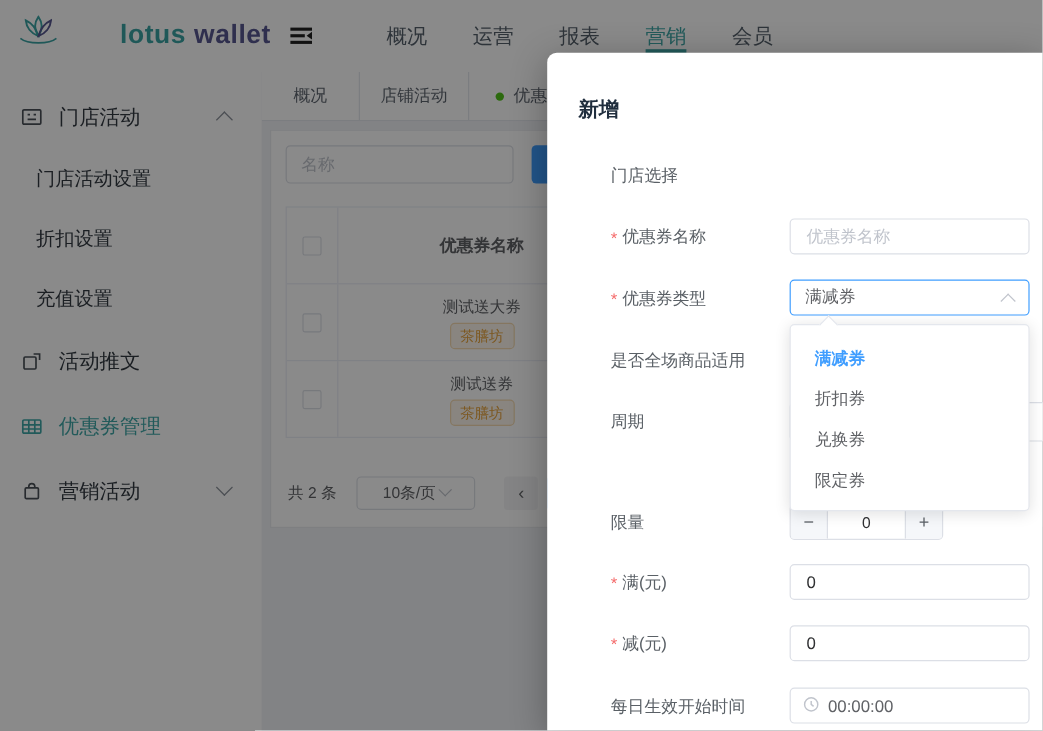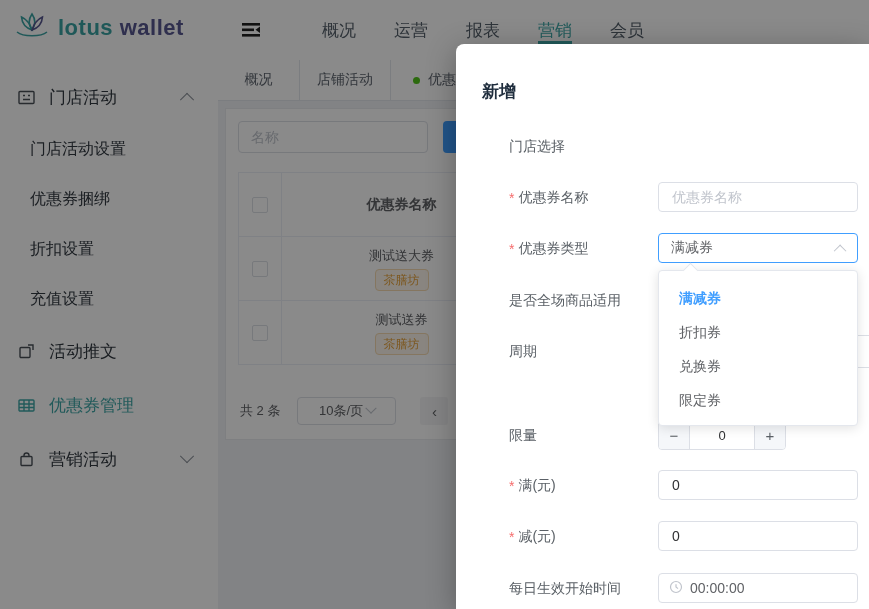--- a/index.html
+++ b/index.html
@@ -3,21 +3,21 @@
 <meta charset="utf-8">
 <style>
   html,body{margin:0;padding:0;}
   body{font-family:"Liberation Sans","DejaVu Sans",sans-serif;}
   .screen{position:relative;width:869px;height:609px;overflow:hidden;background:#f0f2f5;}
 
   
   .topbar{position:absolute;left:0;top:0;width:869px;height:60px;background:#fff;z-index:2;}
   .logo{position:absolute;left:14px;top:10px;display:flex;align-items:center;gap:8px;}
   .logo-text{font-size:22px;font-weight:600;letter-spacing:.5px;}
-  .logo-t1{color:#3aa3a3;}
+  .logo-t1{color:#3aa3a3;margin-left:42px;}
   .logo-t2{color:#585890;}
   .collapse-btn{position:absolute;left:238px;top:17px;width:26px;height:26px;cursor:pointer;}
   .topnav{position:absolute;left:322px;top:0;height:60px;display:flex;}
   .nav-item{position:relative;height:60px;display:flex;align-items:center;margin-right:38px;font-size:17px;color:#55606b;cursor:pointer;}
   .nav-item.active{color:#3fa7a7;}
   .nav-item.active::after{content:"";position:absolute;left:0;right:0;bottom:16px;height:3px;background:#3fa7a7;}
 
   
   .sidebar{position:absolute;left:0;top:60px;bottom:0;width:218px;background:#fff;z-index:1;padding-top:10px;box-sizing:border-box;}
   .side-item{height:54px;display:flex;align-items:center;padding:0 26px 0 17px;font-size:17px;color:#333a42;cursor:pointer;}
@@ -131,23 +131,20 @@
           <path d="M6 7.5 h2 M11 7.5 h2 M6 11.5 h7"></path>
         </svg>
       </span>
       <span>门店活动</span>
       <span class="chev up"></span>
     </div>
     <div class="side-sub">
         <span>门店活动设置</span>
       </div>
     <div class="side-sub">
-        <span>优惠券捆绑</span>
-      </div>
-    <div class="side-sub">
         <span>折扣设置</span>
       </div>
     <div class="side-sub">
         <span>充值设置</span>
       </div>
     <div class="side-item">
       <span class="icn">
         <svg width="19" height="19" viewBox="0 0 19 19" fill="none" stroke="#4a5158" stroke-width="1.4">
           <rect x="3" y="5.5" width="10" height="10" rx="1"></rect>
           <path d="M11 3 h5 v5"></path>

